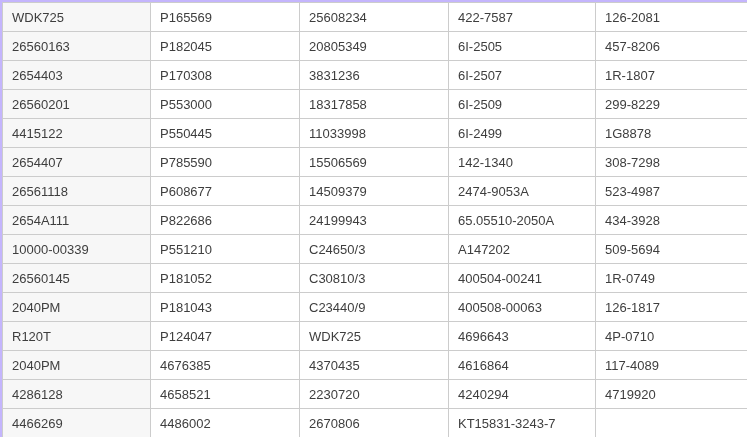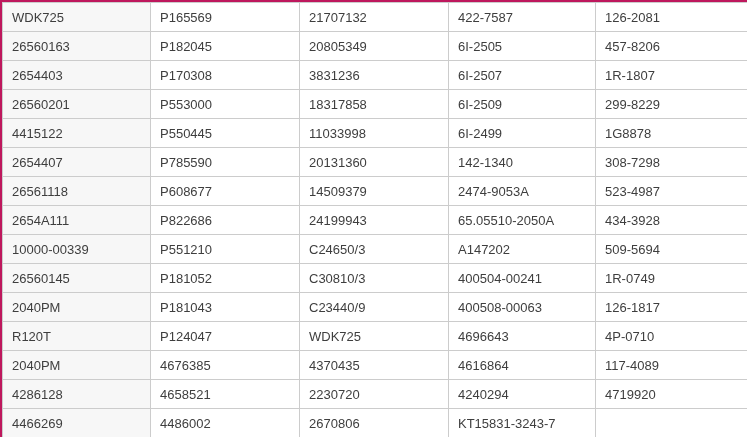--- a/index.html
+++ b/index.html
@@ -11,21 +11,21 @@
   html,body{
     margin:0;
     padding:0;
     background:#ffffff;
     font-family:"Liberation Sans", sans-serif;
   }
   .screen{
     position:relative;
     width:747px;
     height:437px;
-    background:#be185d;
+    background:#c4b5fd;
     overflow:hidden;
   }
   
   .table-viewport{
     position:absolute;
     top:2px;
     left:2px;
     width:745px;
     height:435px;
     overflow:hidden;
@@ -60,21 +60,21 @@
         <col style="width:148px">
         <col style="width:149px">
         <col style="width:149px">
         <col style="width:147px">
         <col style="width:179px">
       </colgroup>
       <tbody>
           <tr>
             <td class="c0">WDK725</td>
             <td class="c1">P165569</td>
-            <td class="c2">21707132</td>
+            <td class="c2">25608234</td>
             <td class="c3">422-7587</td>
             <td class="c4">126-2081</td>
           </tr>
           <tr>
             <td class="c0">26560163</td>
             <td class="c1">P182045</td>
             <td class="c2">20805349</td>
             <td class="c3">6I-2505</td>
             <td class="c4">457-8206</td>
           </tr>
@@ -95,21 +95,21 @@
           <tr>
             <td class="c0">4415122</td>
             <td class="c1">P550445</td>
             <td class="c2">11033998</td>
             <td class="c3">6I-2499</td>
             <td class="c4">1G8878</td>
           </tr>
           <tr>
             <td class="c0">2654407</td>
             <td class="c1">P785590</td>
-            <td class="c2">20131360</td>
+            <td class="c2">15506569</td>
             <td class="c3">142-1340</td>
             <td class="c4">308-7298</td>
           </tr>
           <tr>
             <td class="c0">26561118</td>
             <td class="c1">P608677</td>
             <td class="c2">14509379</td>
             <td class="c3">2474-9053A</td>
             <td class="c4">523-4987</td>
           </tr>

